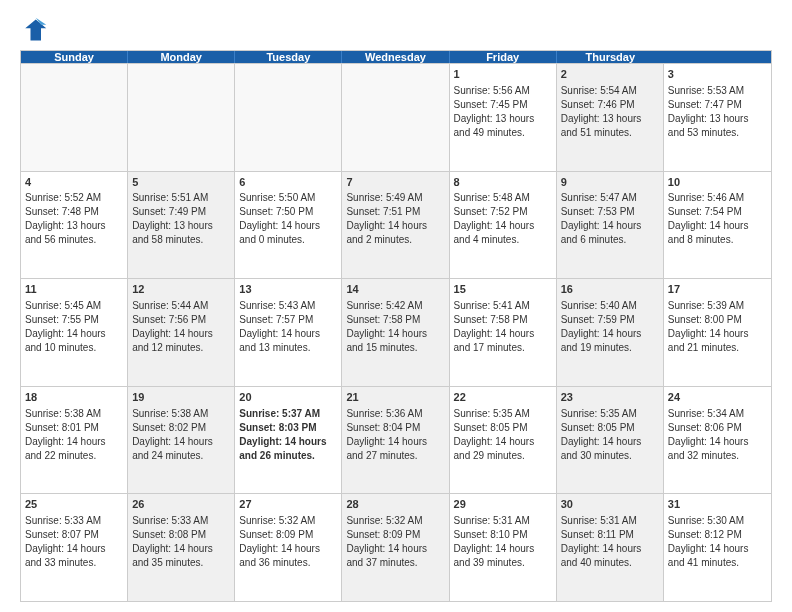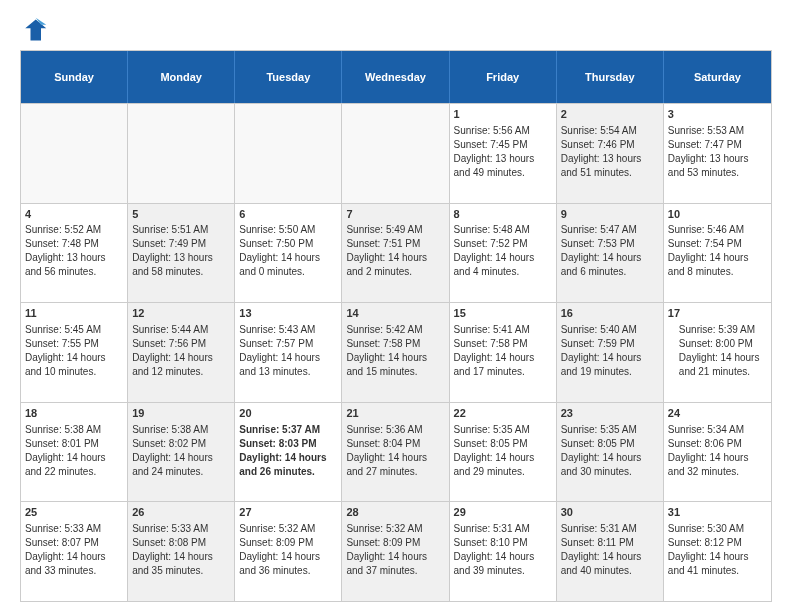--- a/index.html
+++ b/index.html
@@ -69,21 +69,21 @@
     .cal-header {
       display: grid;
       grid-template-columns: repeat(7, 1fr);
       background: #1a5fa8;
     }
     .cal-header-cell {
       color: #fff;
       font-size: 11px;
       font-weight: bold;
       text-align: center;
-      padding: 20px 2px;
+      padding: 0 2px;
       border-right: 1px solid #3a7fc8;
     }
     .cal-header-cell:last-child { border-right: none; }
     .cal-body {
       flex: 1;
       display: flex;
       flex-direction: column;
     }
     .cal-row {
       display: grid;
@@ -136,21 +136,20 @@
   </div>
 
   <div class="calendar">
     <div class="cal-header">
     <div class="cal-header-cell">Sunday</div>
         <div class="cal-header-cell">Monday</div>
         <div class="cal-header-cell">Tuesday</div>
         <div class="cal-header-cell">Wednesday</div>
         <div class="cal-header-cell">Friday</div>
         <div class="cal-header-cell">Thursday</div>
-        <div class="cal-header-cell">Saturday</div>
       </div>
     <div class="cal-body">
     <div class="cal-row">
           <div class="cal-cell empty"></div>
           <div class="cal-cell empty"></div>
           <div class="cal-cell empty"></div>
           <div class="cal-cell empty"></div>
           <div class="cal-cell">
             <div class="day-num">1</div>
             <div class="day-info" style="white-space: pre-line;">Sunrise: 5:56 AM
@@ -262,21 +261,21 @@
           </div>
           <div class="cal-cell shaded">
             <div class="day-num">16</div>
             <div class="day-info" style="white-space: pre-line;">Sunrise: 5:40 AM
 Sunset: 7:59 PM
 Daylight: 14 hours
 and 19 minutes.</div>
           </div>
           <div class="cal-cell">
             <div class="day-num">17</div>
-            <div class="day-info" style="white-space: pre-line; margin-left: 11px;">Sunrise: 5:39 AM
+            <div class="day-info" style="white-space: pre-line;">Sunrise: 5:39 AM
 Sunset: 8:00 PM
 Daylight: 14 hours
 and 21 minutes.</div>
           </div>
         </div>
         <div class="cal-row">
           <div class="cal-cell">
             <div class="day-num">18</div>
             <div class="day-info" style="white-space: pre-line;">Sunrise: 5:38 AM
 Sunset: 8:01 PM

